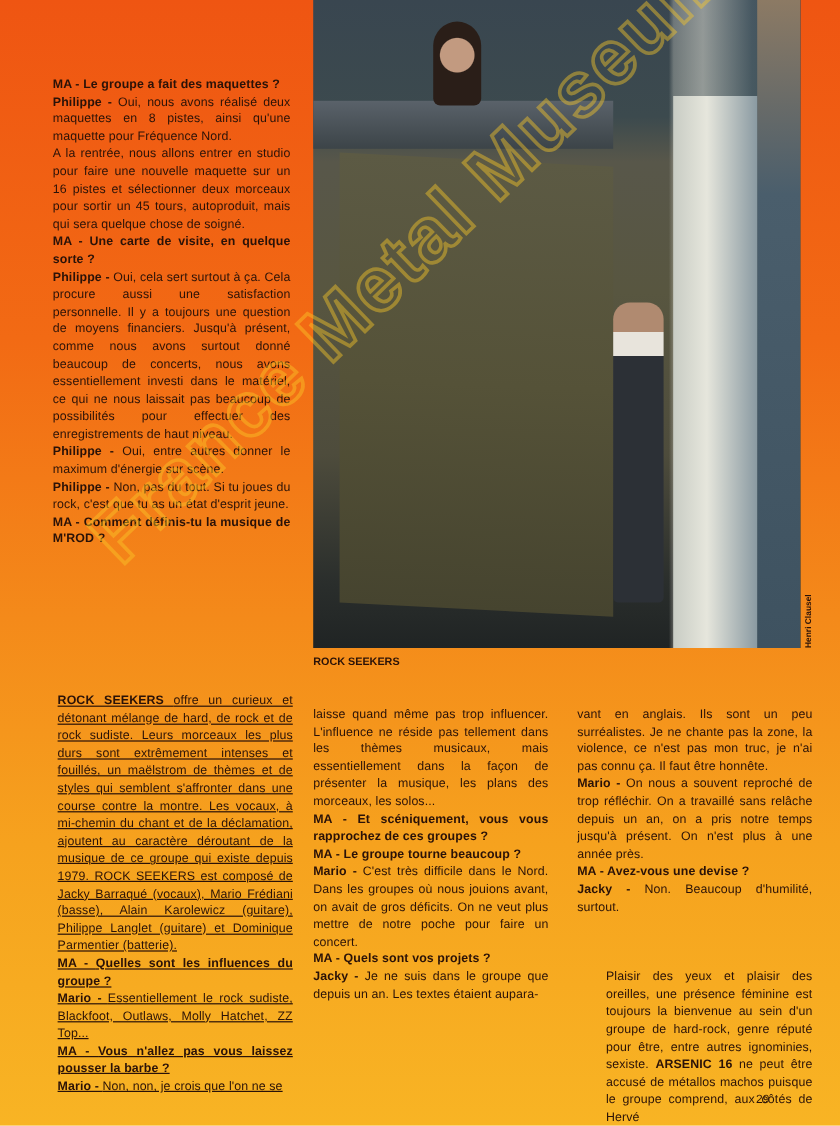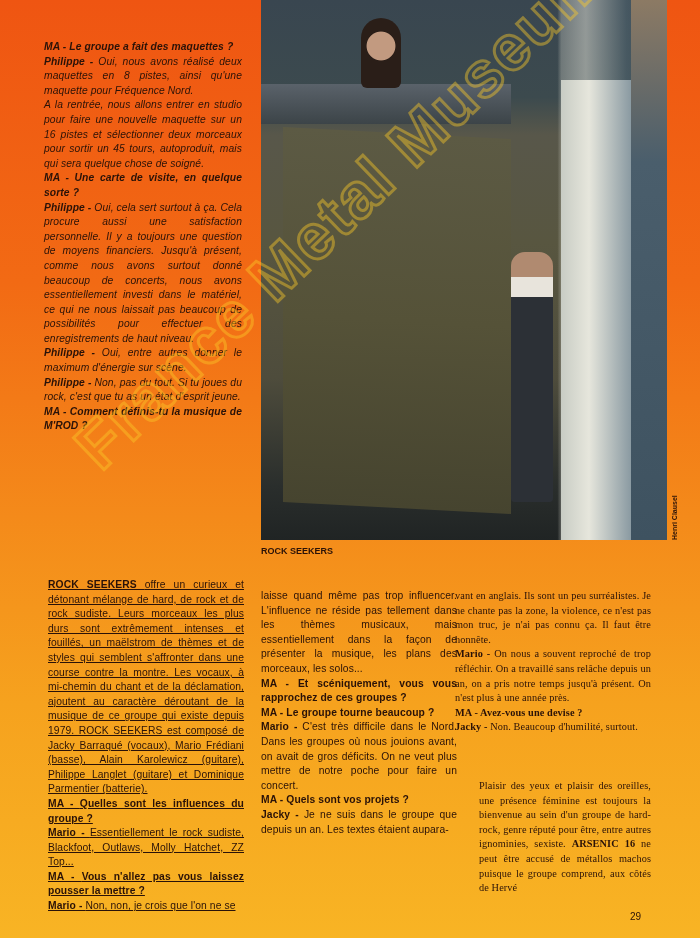--- a/index.html
+++ b/index.html
@@ -72,46 +72,46 @@
   <div class="beam"></div>
   <div class="door"></div>
   <div class="person1"></div>
   <div class="wall-r"></div>
   <div class="pillar"></div>
   <div class="person2"></div>
 </div>
 <div class="credit">Henri Clausel</div>
 <div class="caption">ROCK SEEKERS</div>
 
-<div class="col" id="col-left" style="left:44px; top:40px; width:198px;font-style:italic;">
+<div class="col" id="col-left" style="left:44px; top:64px; width:198px;">
     <p><span class="sp">MA - </span><span class="q">Le groupe a fait des maquettes ?</span></p>
     <p><span class="sp">Philippe - </span><span>Oui, nous avons réalisé deux maquettes en 8 pistes, ainsi qu'une maquette pour Fréquence Nord.</span></p>
     <p><span>A la rentrée, nous allons entrer en studio pour faire une nouvelle maquette sur un 16 pistes et sélectionner deux morceaux pour sortir un 45 tours, autoproduit, mais qui sera quelque chose de soigné.</span></p>
     <p><span class="sp">MA - </span><span class="q">Une carte de visite, en quelque sorte ?</span></p>
     <p><span class="sp">Philippe - </span><span>Oui, cela sert surtout à ça. Cela procure aussi une satisfaction personnelle. Il y a toujours une question de moyens financiers. Jusqu'à présent, comme nous avons surtout donné beaucoup de concerts, nous avons essentiellement investi dans le matériel, ce qui ne nous laissait pas beaucoup de possibilités pour effectuer des enregistrements de haut niveau.</span></p>
     <p><span class="sp">Philippe - </span><span>Oui, entre autres donner le maximum d'énergie sur scène.</span></p>
     <p><span class="sp">Philippe - </span><span>Non, pas du tout. Si tu joues du rock, c'est que tu as un état d'esprit jeune.</span></p>
     <p><span class="sp">MA - </span><span class="q">Comment définis-tu la musique de M'ROD ?</span></p>
   </div>
 <div class="col" id="col-b1" style="left:48px; top:578px; width:196px;text-decoration:underline;">
     <p><span class="sp">ROCK SEEKERS </span><span>offre un curieux et détonant mélange de hard, de rock et de rock sudiste. Leurs morceaux les plus durs sont extrêmement intenses et fouillés, un maëlstrom de thèmes et de styles qui semblent s'affronter dans une course contre la montre. Les vocaux, à mi-chemin du chant et de la déclamation, ajoutent au caractère déroutant de la musique de ce groupe qui existe depuis 1979. ROCK SEEKERS est composé de Jacky Barraqué (vocaux), Mario Frédiani (basse), Alain Karolewicz (guitare), Philippe Langlet (guitare) et Dominique Parmentier (batterie).</span></p>
     <p><span class="sp">MA - </span><span class="q">Quelles sont les influences du groupe ?</span></p>
     <p><span class="sp">Mario - </span><span>Essentiellement le rock sudiste, Blackfoot, Outlaws, Molly Hatchet, ZZ Top...</span></p>
-    <p><span class="sp">MA - </span><span class="q">Vous n'allez pas vous laissez pousser la mettre ?</span></p>
+    <p><span class="sp">MA - </span><span class="q">Vous n'allez pas vous laissez pousser la barbe ?</span></p>
     <p><span class="sp">Mario - </span><span>Non, non, je crois que l'on ne se</span></p>
   </div>
 <div class="col" id="col-b2" style="left:261px; top:589px; width:196px;">
     <p><span>laisse quand même pas trop influencer. L'influence ne réside pas tellement dans les thèmes musicaux, mais essentiellement dans la façon de présenter la musique, les plans des morceaux, les solos...</span></p>
     <p><span class="sp">MA - </span><span class="q">Et scéniquement, vous vous rapprochez de ces groupes ?</span></p>
     <p><span class="sp">MA - </span><span class="q">Le groupe tourne beaucoup ?</span></p>
     <p><span class="sp">Mario - </span><span>C'est très difficile dans le Nord. Dans les groupes où nous jouions avant, on avait de gros déficits. On ne veut plus mettre de notre poche pour faire un concert.</span></p>
     <p><span class="sp">MA - </span><span class="q">Quels sont vos projets ?</span></p>
     <p><span class="sp">Jacky - </span><span>Je ne suis dans le groupe que depuis un an. Les textes étaient aupara-</span></p>
   </div>
-<div class="col" id="col-b3" style="left:455px; top:589px; width:196px;font-family:Liberation Serif, serif;">
+<div class="col" id="col-b3" style="left:481px; top:589px; width:196px;">
     <p><span>vant en anglais. Ils sont un peu surréalistes. Je ne chante pas la zone, la violence, ce n'est pas mon truc, je n'ai pas connu ça. Il faut être honnête.</span></p>
     <p><span class="sp">Mario - </span><span>On nous a souvent reproché de trop réfléchir. On a travaillé sans relâche depuis un an, on a pris notre temps jusqu'à présent. On n'est plus à une année près.</span></p>
     <p><span class="sp">MA - </span><span class="q">Avez-vous une devise ?</span></p>
     <p><span class="sp">Jacky - </span><span>Non. Beaucoup d'humilité, surtout.</span></p>
     <p style="margin-top: 44px; margin-left: 24px;"><span>Plaisir des yeux et plaisir des oreilles, une présence féminine est toujours la bienvenue au sein d'un groupe de hard-rock, genre réputé pour être, entre autres ignominies, sexiste. </span><span class="sp">ARSENIC 16</span><span> ne peut être accusé de métallos machos puisque le groupe comprend, aux côtés de Hervé</span></p>
   </div>
 
 <div class="pagenum">29</div>
 <div class="watermark">France Metal Museum</div>
 

